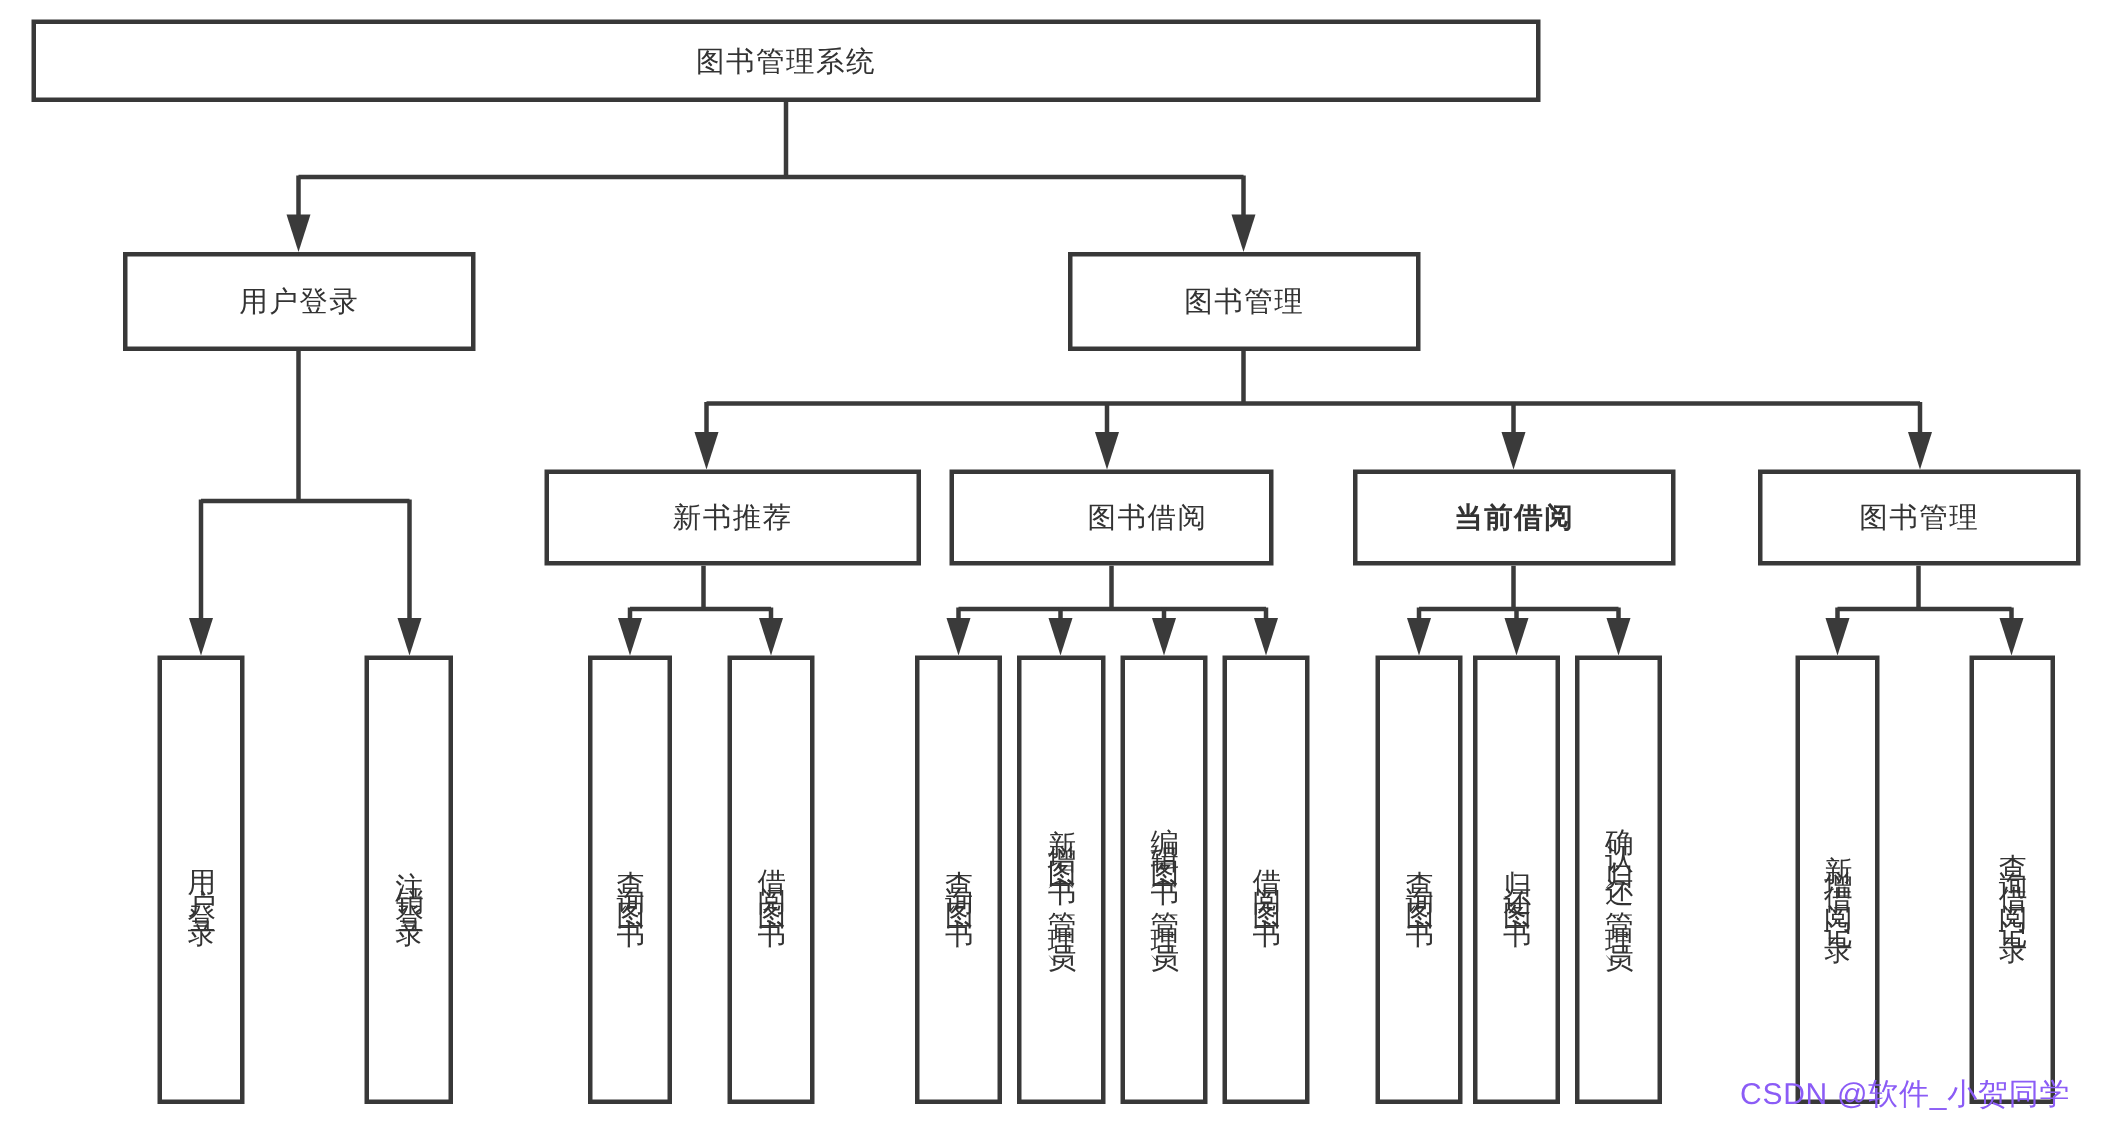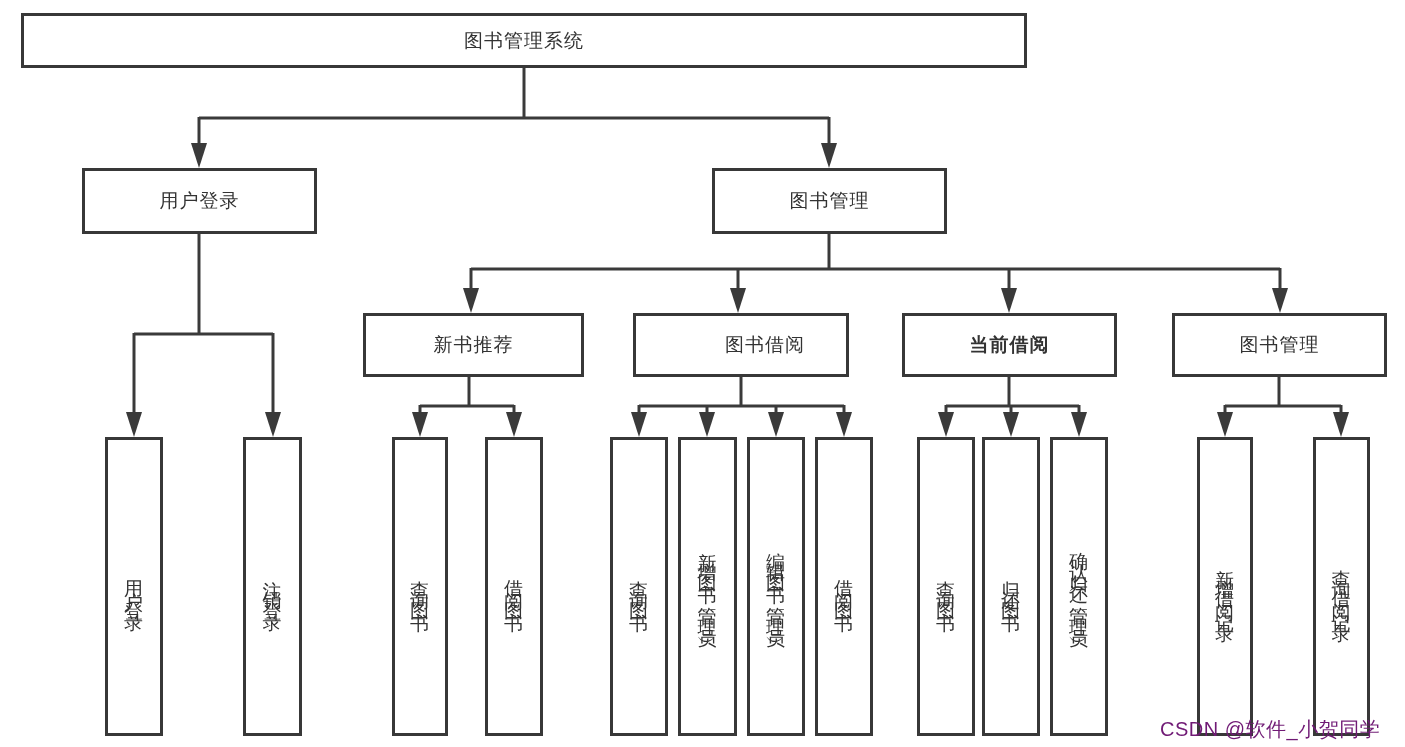--- a/index.html
+++ b/index.html
@@ -38,21 +38,21 @@
     letter-spacing: 11px;
     white-space: normal;
     line-height: 1;
   }
   
   .n-root   { left: 21px;   top: 13px;  width: 1006px; height: 55px; }
   
   .n-l2-0   { left: 82px;   top: 168px; width: 235px;  height: 66px; }
   .n-l2-1   { left: 712px;  top: 168px; width: 235px;  height: 66px; }
   
-  .n-l3-0   { left: 363px;  top: 313px; width: 221px;  height: 64px; text-align: right; }
+  .n-l3-0   { left: 363px;  top: 313px; width: 251px;  height: 64px; text-align: right; }
   .n-l3-1   { left: 633px;  top: 313px; width: 216px;  height: 64px; padding-left: 48px; }
   .n-l3-2   { left: 902px;  top: 313px; width: 215px;  height: 64px; font-weight: bold; }
   .n-l3-3   { left: 1172px; top: 313px; width: 215px;  height: 64px; }
   
   .leaf     { top: 437px; height: 299px; }
   .n-lf-0   { left: 105px;  width: 58px; }
   .n-lf-1   { left: 243px;  width: 59px; }
   .n-lf-2   { left: 392px;  width: 56px; }
   .n-lf-3   { left: 485px;  width: 58px; }
   .n-lf-4   { left: 610px;  width: 58px; }
@@ -63,21 +63,21 @@
   .n-lf-9   { left: 982px;  width: 58px; }
   .n-lf-10  { left: 1050px; width: 58px; }
   .n-lf-11  { left: 1197px; width: 56px; }
   .n-lf-12  { left: 1313px; width: 57px; }
   #watermark {
     position: absolute;
     left: 1160px;
     top: 716px;
     width: 245px;
     font-size: 20px;
-    color: #701a75;
+    color: #8b5cf6;
     letter-spacing: 0.5px;
     white-space: nowrap;
     z-index: 5;
   }
 </style>
 </head>
 <body>
 
 <div id="canvas">
 

